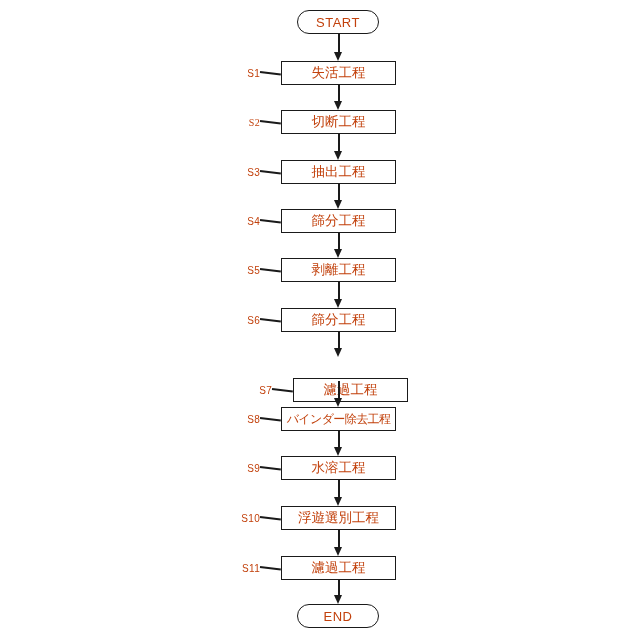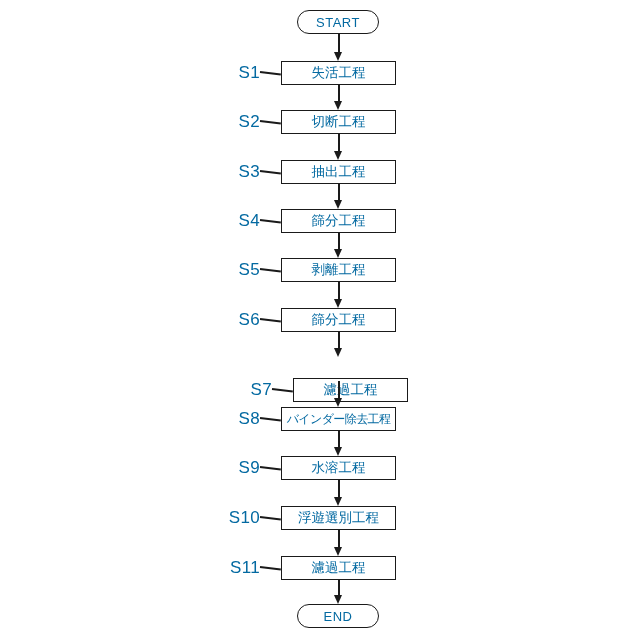--- a/index.html
+++ b/index.html
@@ -6,21 +6,21 @@
     margin: 0;
     padding: 0;
     background: #ffffff;
   }
   #canvas {
     position: relative;
     width: 560px;
     height: 640px;
     background: #ffffff;
     font-family: "Liberation Sans", "DejaVu Sans", sans-serif;
-    color: #0369a1;
+    color: #c2410c;
     overflow: hidden;
   }
   .terminal {
     position: absolute;
     left: 297px;
     width: 82px;
     height: 24px;
     box-sizing: border-box;
     border: 1.6px solid #1a1a1a;
     border-radius: 13px;
@@ -40,21 +40,21 @@
     width: 640px;
     height: 24px;
   }
   .step-label {
     position: absolute;
     left: 0;
     top: 50%;
     transform: translateY(-50%);
     width: 260px;
     text-align: right;
-    font-size: 17px;
+    font-size: 10px;
     letter-spacing: 0.3px;
   }
   .step-connector {
     position: absolute;
     left: 260px;
     top: 10px;
     width: 21px;
     height: 1.6px;
     background: #1a1a1a;
     transform: rotate(7deg);
@@ -111,21 +111,21 @@
 
   <div class="step-row" style="top:61px;">
     <span class="step-label">S1</span>
     <span class="step-connector"></span>
     <div class="step-box">
       <span>失活工程</span>
     </div>
   </div>
   <div class="arrow" style="top:85px;height:16px;"></div>
 
-  <div class="step-row" style="top:110px;">
+  <div class="step-row" style="top:110px;font-family:Liberation Serif, serif;">
     <span class="step-label">S2</span>
     <span class="step-connector"></span>
     <div class="step-box">
       <span>切断工程</span>
     </div>
   </div>
   <div class="arrow" style="top:134px;height:17px;"></div>
 
   <div class="step-row" style="top:160px;">
     <span class="step-label">S3</span>

